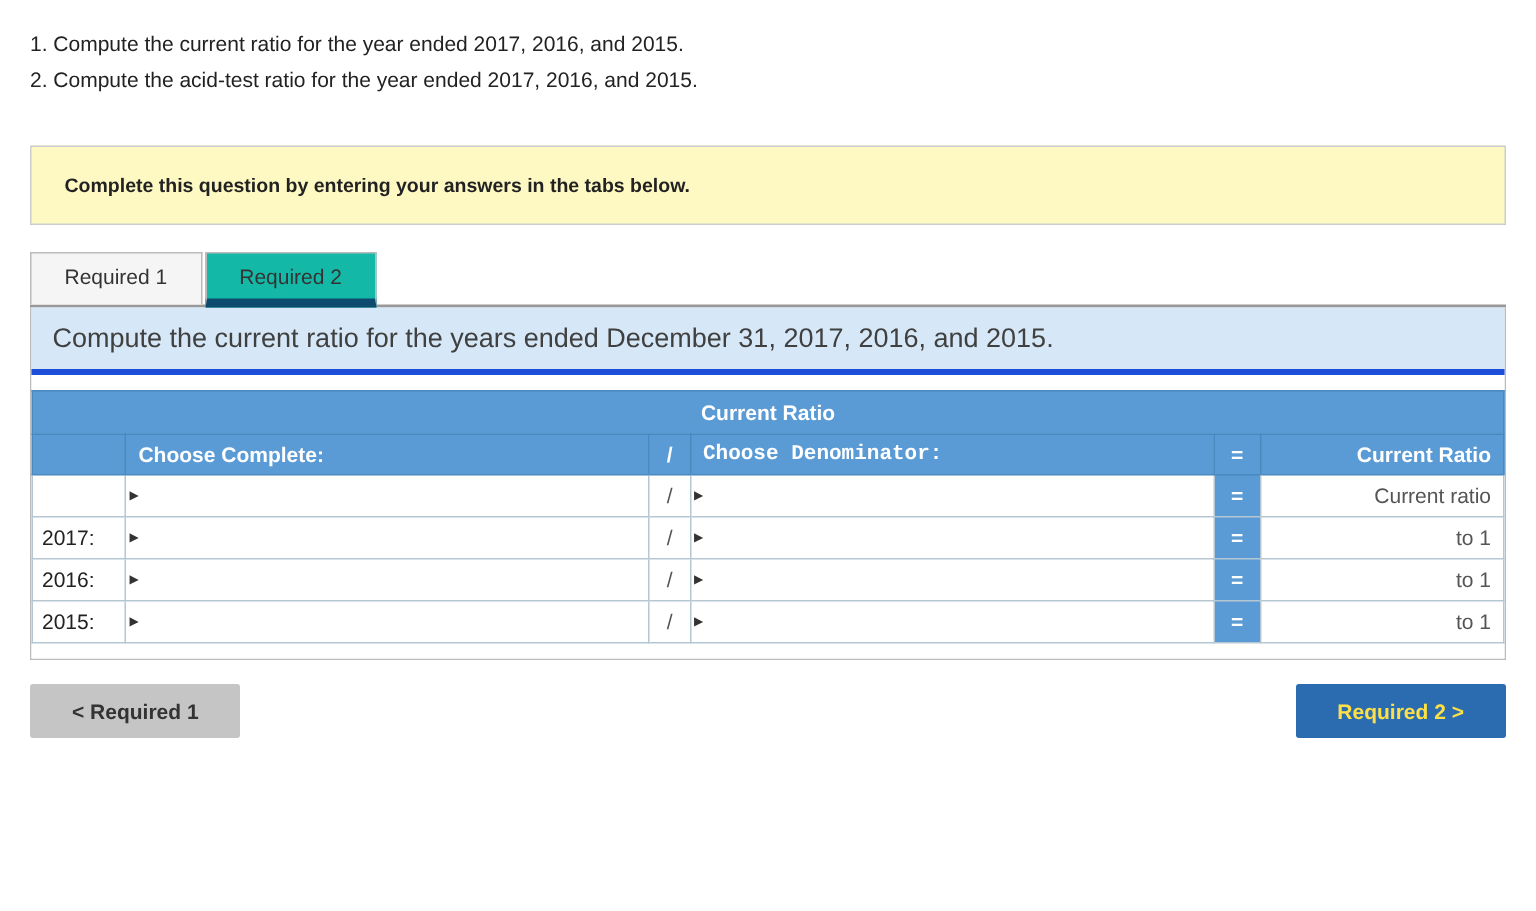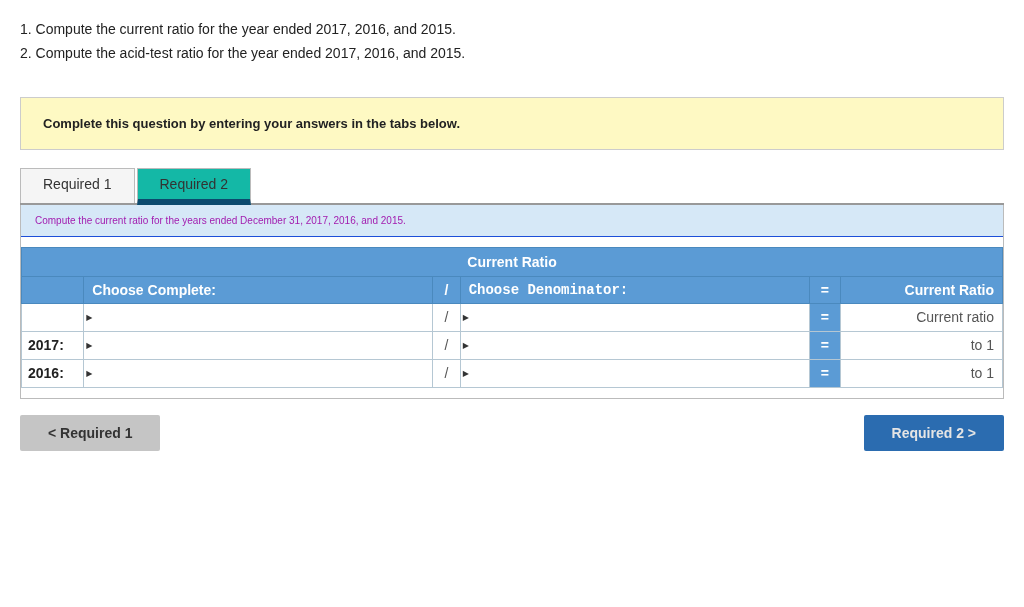--- a/index.html
+++ b/index.html
@@ -57,23 +57,23 @@
     }
 
     .tab-content-area {
       border: 1px solid #bbb;
       border-top: none;
     }
 
     .tab-description {
       background: #d6e8f7;
       padding: 10px 14px;
-      font-size: 10px;
-      color: #a21caf;
-      border-bottom: 1px solid #1d4ed8;
+      font-size: 18px;
+      color: #404040;
+      border-bottom: 4px solid #1d4ed8;
     }
 
     .table-container {
       padding: 10px 0 10px 0;
       background: #fff;
     }
 
     table.ratio-table {
       width: 100%;
       border-collapse: collapse;
@@ -103,21 +103,21 @@
       vertical-align: middle;
     }
 
     .ratio-table tbody tr td {
       border: 1px solid #b5c7d3;
       padding: 4px 6px;
       vertical-align: middle;
     }
 
     .ratio-table tbody tr td.row-label {
-      font-weight: bold;
+      font-weight: normal;
       background: #fff;
       width: 50px;
       text-align: left;
       white-space: nowrap;
     }
 
     .ratio-table tbody tr td.divider-cell {
       text-align: center;
       width: 22px;
       background: #fff;
@@ -205,21 +205,21 @@
       border-radius: 2px;
     }
 
     .nav-btn.prev {
       background: #c5c5c5;
       color: #333;
     }
 
     .nav-btn.next {
       background: #2b6cb0;
-      color: #e5e5e5;
+      color: #fde047;
     }
 
     .header-numerator {
       width: 280px;
     }
     .header-denominator {
       width: 280px;
       font-family: Liberation Mono, monospace;
     }
   </style>
@@ -328,20 +328,42 @@
                 <option value=""></option>
               </select>
             </div>
           </td>
           <td class="equals-cell">=</td>
           <td class="result-cell to-1-text">
             <span>to 1</span>
           </td>
         </tr>
 
+        <tr>
+          <td class="row-label">2015:</td>
+          <td class="dropdown-cell">
+            <div class="dropdown-cell-inner">
+              <select>
+                <option value=""></option>
+              </select>
+            </div>
+          </td>
+          <td class="divider-cell">/</td>
+          <td class="dropdown-cell">
+            <div class="dropdown-cell-inner">
+              <select>
+                <option value=""></option>
+              </select>
+            </div>
+          </td>
+          <td class="equals-cell">=</td>
+          <td class="result-cell to-1-text">
+            <span>to 1</span>
+          </td>
+        </tr>
       </tbody>
     </table>
   </div>
 </div>
 
 <div class="bottom-nav">
   <button class="nav-btn prev">&lt; Required 1</button>
   <button class="nav-btn next">Required 2 &gt;</button>
 </div>
 

